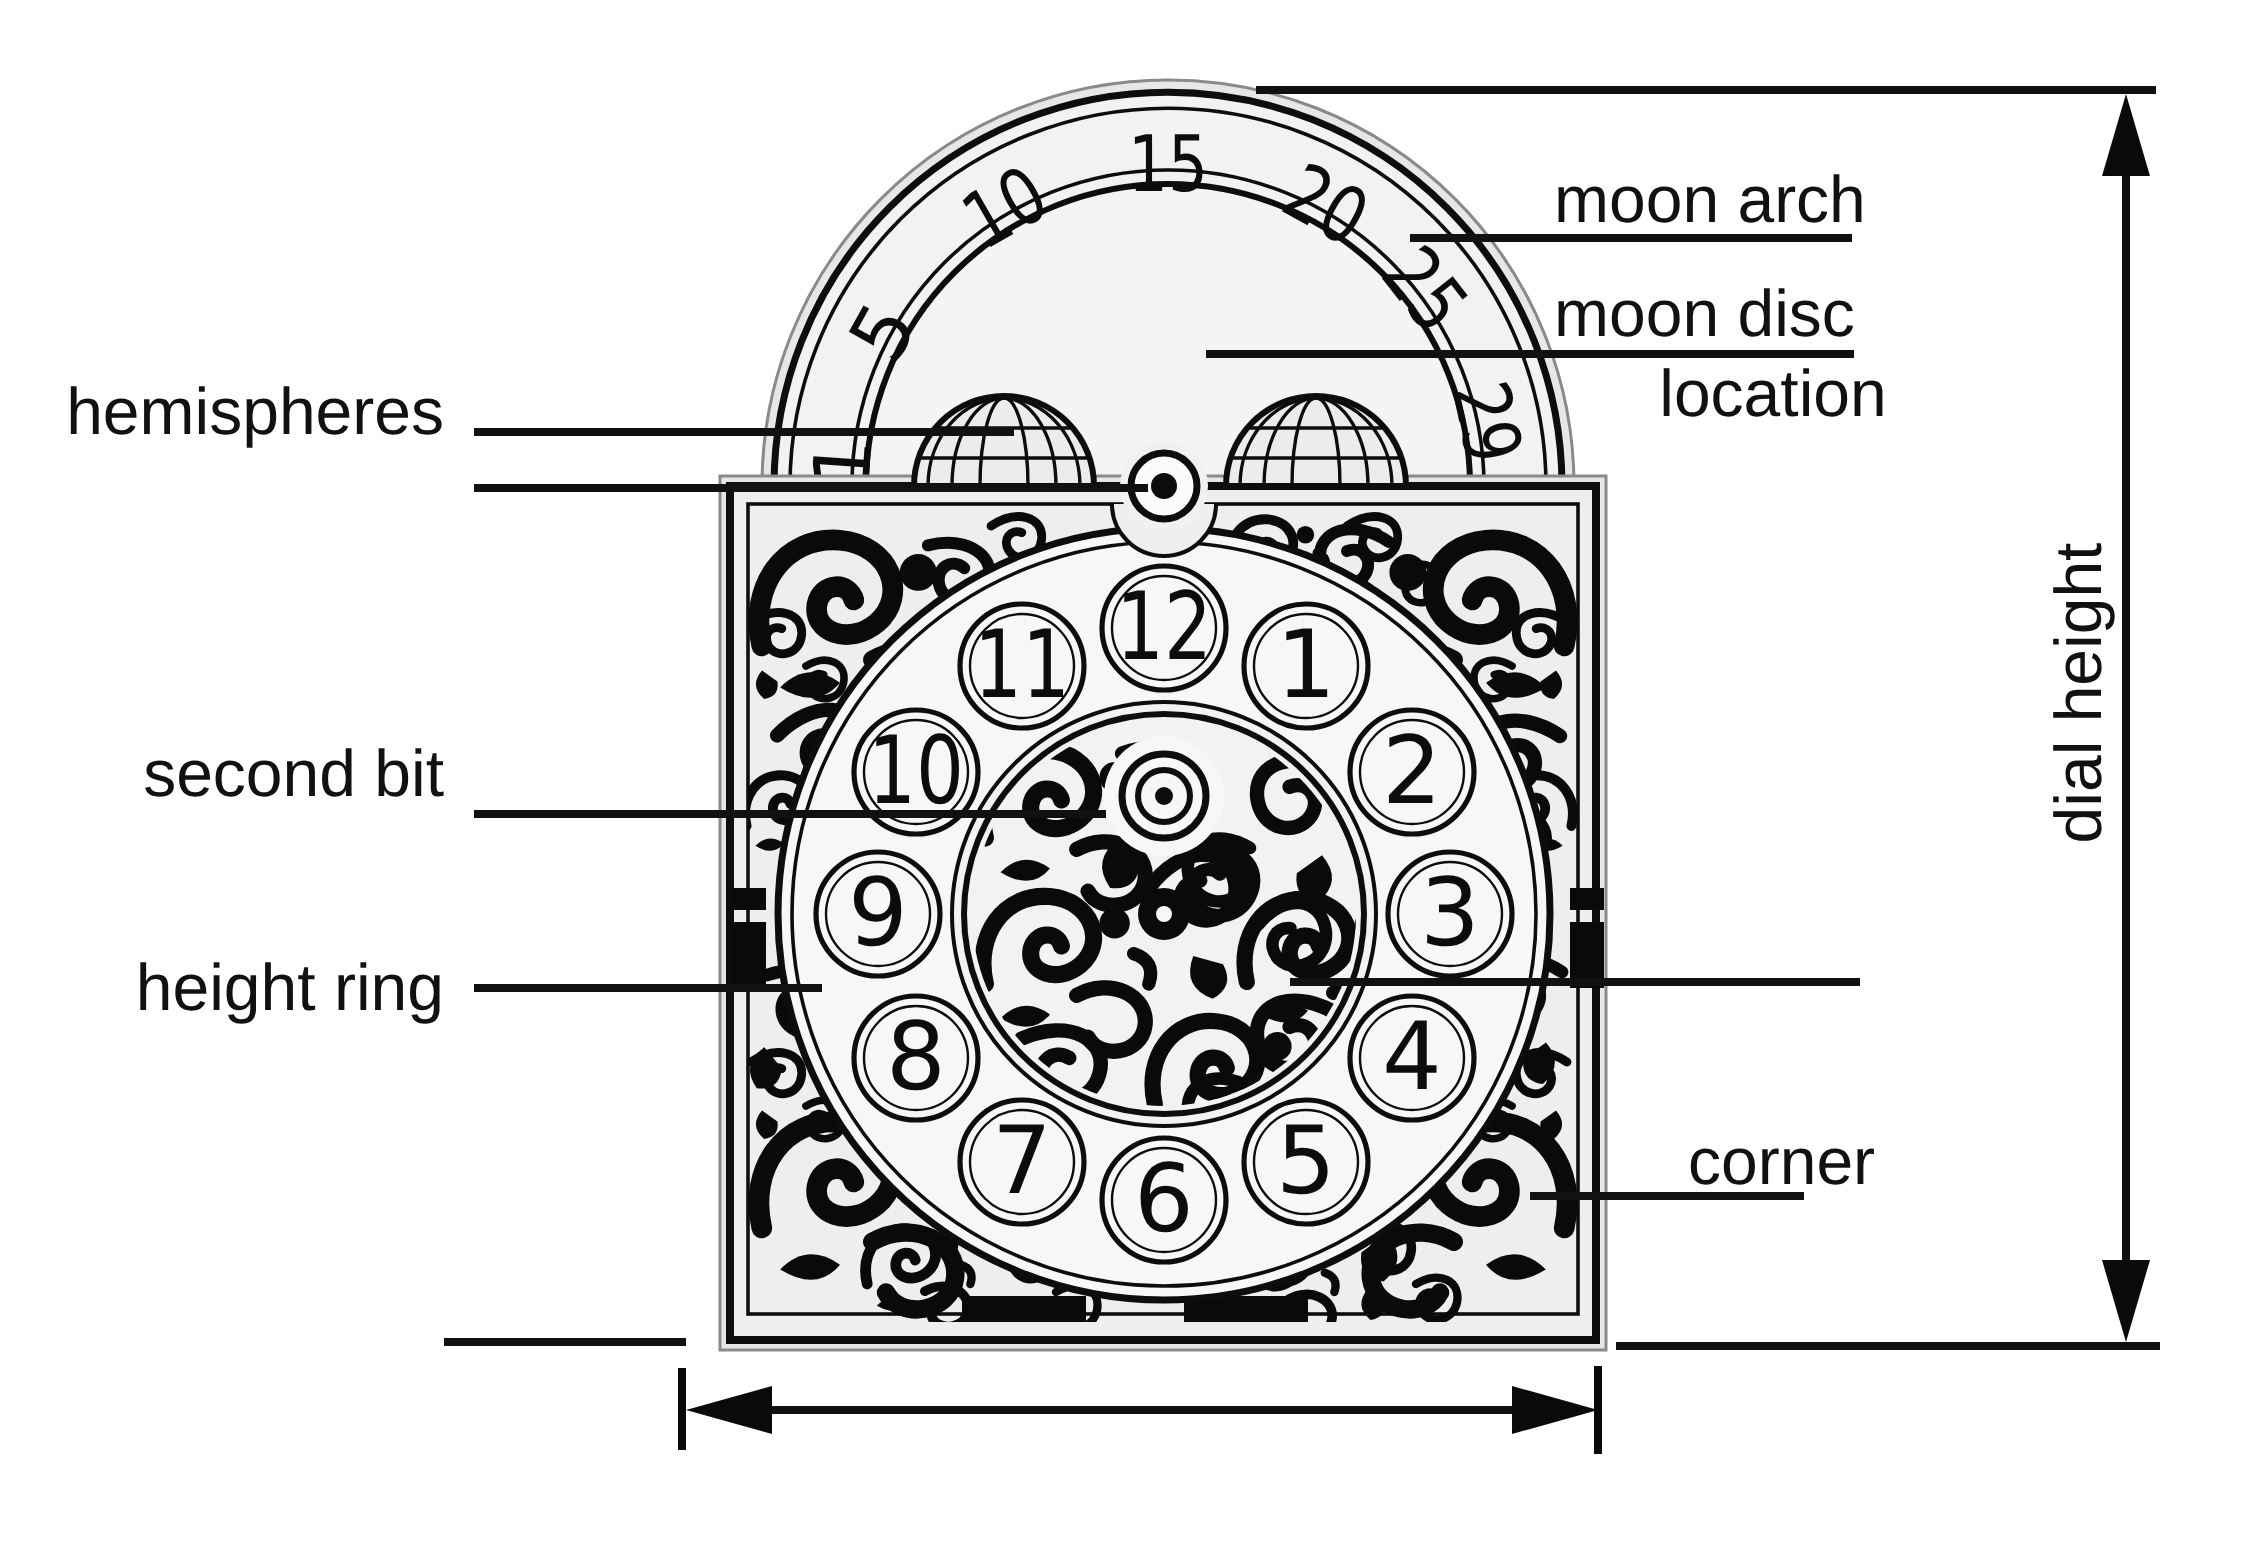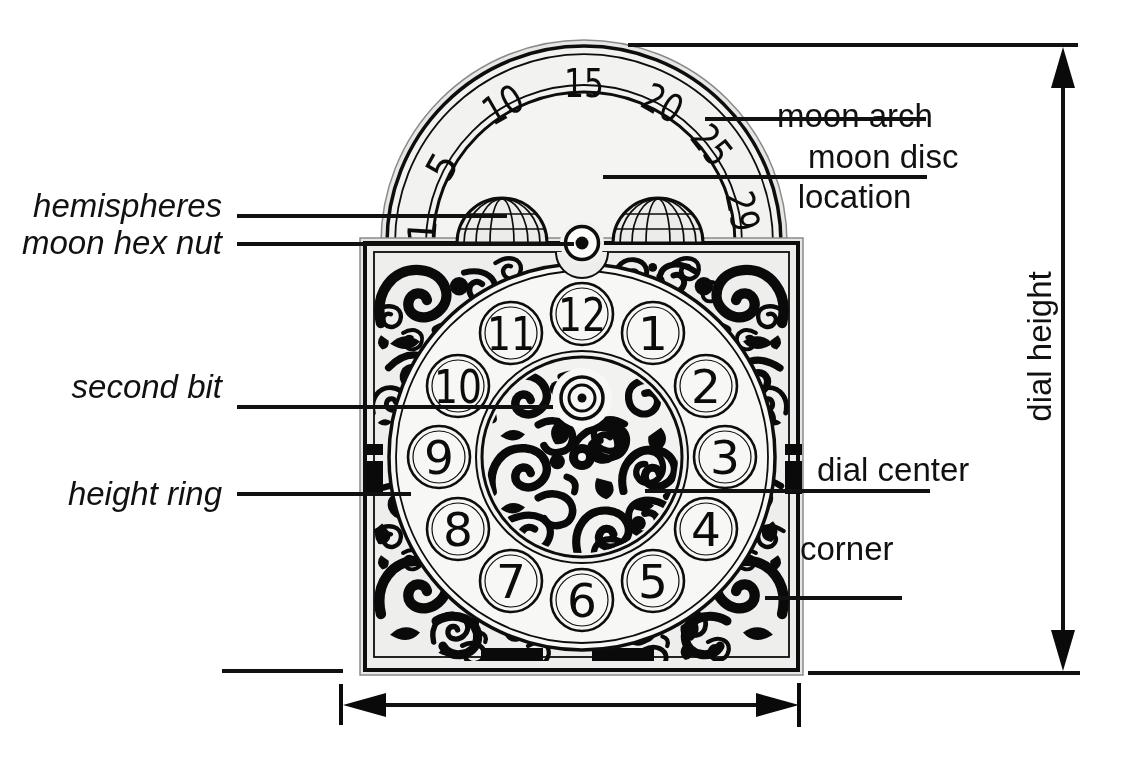--- a/index.html
+++ b/index.html
@@ -1,21 +1,21 @@
 <!DOCTYPE html>
 <html><head>
 <meta charset="utf-8">
 <style>
   html,body{margin:0;padding:0;background:#fff;}
   .stage{position:relative;width:1128px;height:783px;background:#ffffff;overflow:hidden;
          font-family:"Liberation Sans",sans-serif;}
   .stage svg{position:absolute;left:0;top:0;}
   .lbl{position:absolute;color:#111;font-size:33px;line-height:1.06;white-space:nowrap;
        font-family:"Liberation Sans",sans-serif;}
-  .ra{text-align:left;font-style:italic;}
+  .ra{text-align:left;}
   .ctr{text-align:center;white-space:normal;}
   .vert{transform:rotate(-90deg);}
   
   .ink{stroke:#0d0d0d;fill:none;}
   .hc{fill:#f7f7f5;stroke:#0d0d0d;stroke-width:2.6;}
   .hci{fill:none;stroke:#0d0d0d;stroke-width:1.2;}
   .hnum{font:47px "DejaVu Sans",sans-serif;fill:#0c0c0c;text-anchor:middle;dominant-baseline:central;}
   .anum{font:39px "DejaVu Sans",sans-serif;fill:#0c0c0c;text-anchor:middle;dominant-baseline:central;}
   .ptr{stroke:#111;stroke-width:4;}
   .dim{stroke:#111;stroke-width:4;}
@@ -261,25 +261,23 @@
   <g>
     <rect class="blk" x="339" y="684" width="4" height="41"></rect>
     <rect class="blk" x="797" y="683" width="4" height="44"></rect>
     <line class="dim" x1="360" y1="705" x2="782" y2="705"></line>
     <polygon class="blk" points="343,705 386,693 386,717"></polygon>
     <polygon class="blk" points="799,705 756,693 756,717"></polygon>
   </g>
 </svg>
 
   <div class="lbl ra" style="right:906px;top:189px;">hemispheres</div>
-  <div class="lbl ra" style="right:906px;top:226px;">moon hex nut</div>
   <div class="lbl ra" style="right:906px;top:370px;">second bit</div>
   <div class="lbl ra" style="right:906px;top:477px;">height ring</div>
 
-  <div class="lbl" style="left:777px;top:83px;margin-top:16px;">moon arch</div>
-  <div class="lbl" style="left:777px;top:140px;margin-left:31px;">moon disc</div>
-  <div class="lbl ctr" style="left:777px;top:180px;width:155px;">location</div>
-  <div class="lbl" style="left:817px;top:453px;">dial center</div>
-  <div class="lbl" style="left:800px;top:532px;">corner</div>
+  <div class="lbl" style="left:777px;top:83px;">moon arch</div>
+  <div class="lbl" style="left:777px;top:140px;">moon disc</div>
+  <div class="lbl ctr" style="left:777px;top:180px;width:155px;padding-left:32px;">location</div>
+  <div class="lbl" style="left:800px;top:564px;padding-left:44px;">corner</div>
 
   <div class="lbl ctr vert" style="left:960px;top:329px;width:160px;">dial height</div>
 
 </div>
 
 </body></html>

